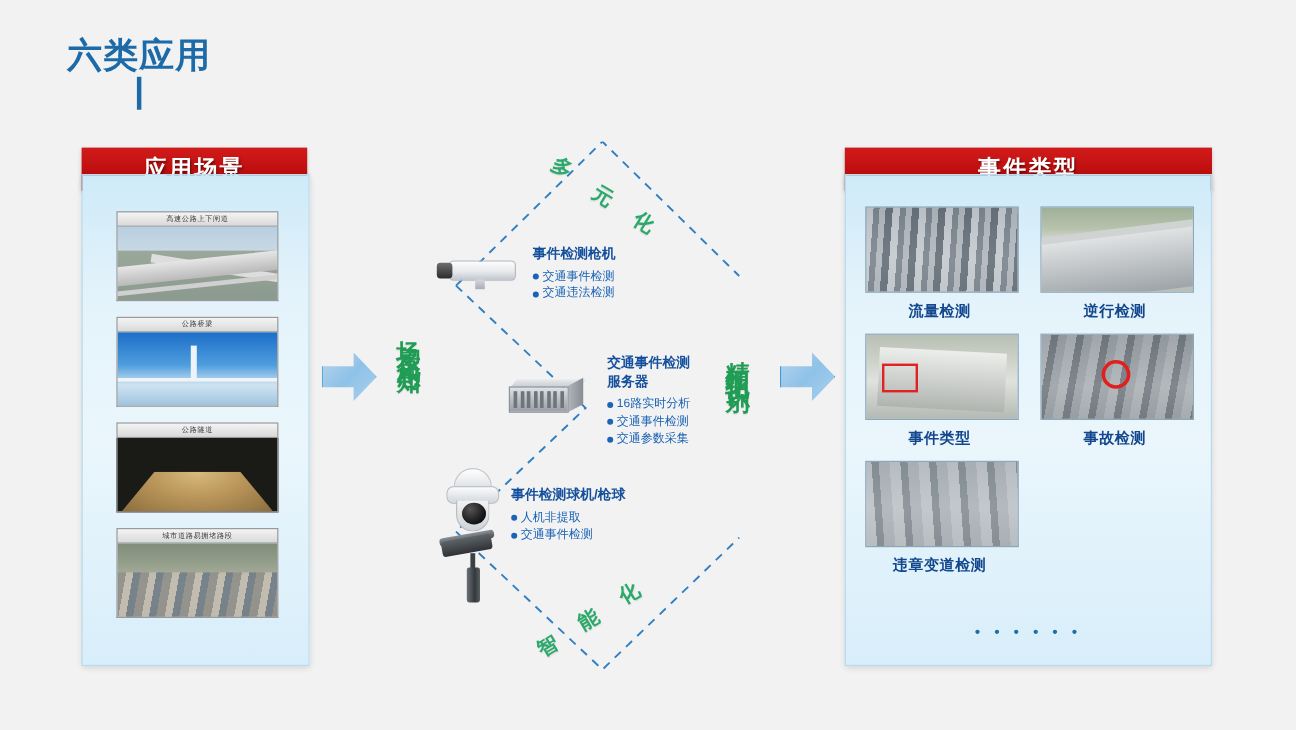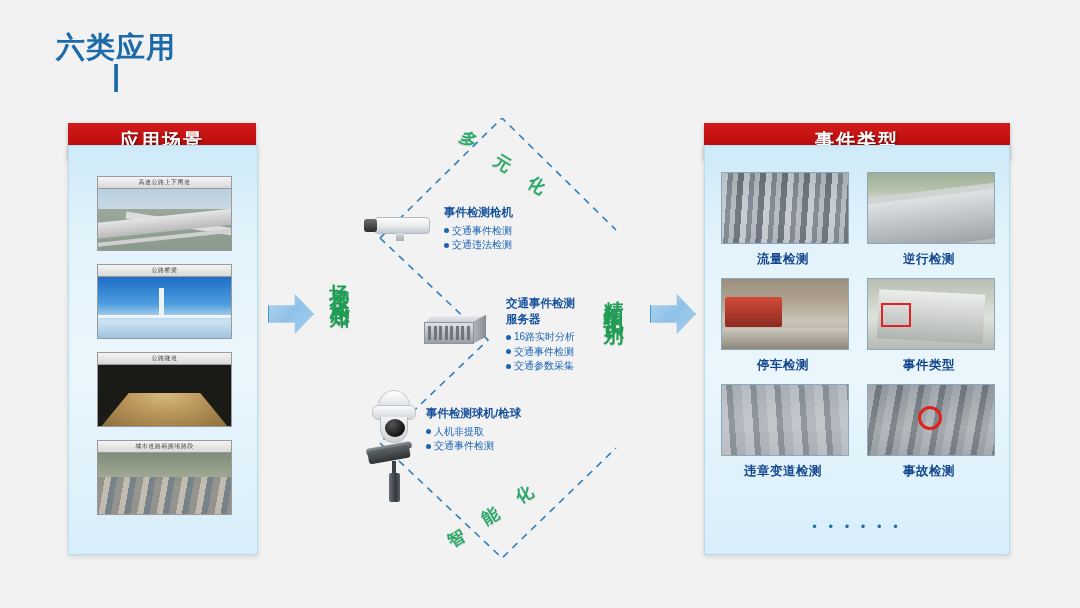--- a/index.html
+++ b/index.html
@@ -447,41 +447,37 @@
       <div class="ev-item">
         <div class="ev-thumb t-traffic"></div>
         <div class="ev-cap">流量检测</div>
       </div>
 
       <div class="ev-item">
         <div class="ev-thumb t-reverse"></div>
         <div class="ev-cap">逆行检测</div>
       </div>
 
-      <div class="ev-item">
-        <div class="ev-thumb t-park"></div>
-        <div class="ev-cap">停车检测</div>
-      </div>
 
       <div class="ev-item">
         <div class="ev-thumb t-pedest">
           <div class="box"></div>
         </div>
         <div class="ev-cap">事件类型</div>
       </div>
 
       <div class="ev-item">
+        <div class="ev-thumb t-accident">
+          <div class="circle"></div>
+        </div>
+        <div class="ev-cap">事故检测</div>
+      </div>
+
+      <div class="ev-item">
         <div class="ev-thumb t-lane"></div>
         <div class="ev-cap">违章变道检测</div>
       </div>
 
-      <div class="ev-item">
-        <div class="ev-thumb t-accident">
-          <div class="circle"></div>
-        </div>
-        <div class="ev-cap">事故检测</div>
-      </div>
-
     </div>
     <div class="ev-dots">• • • • • •</div>
   </div>
 
 </div>
 
 </body></html>

